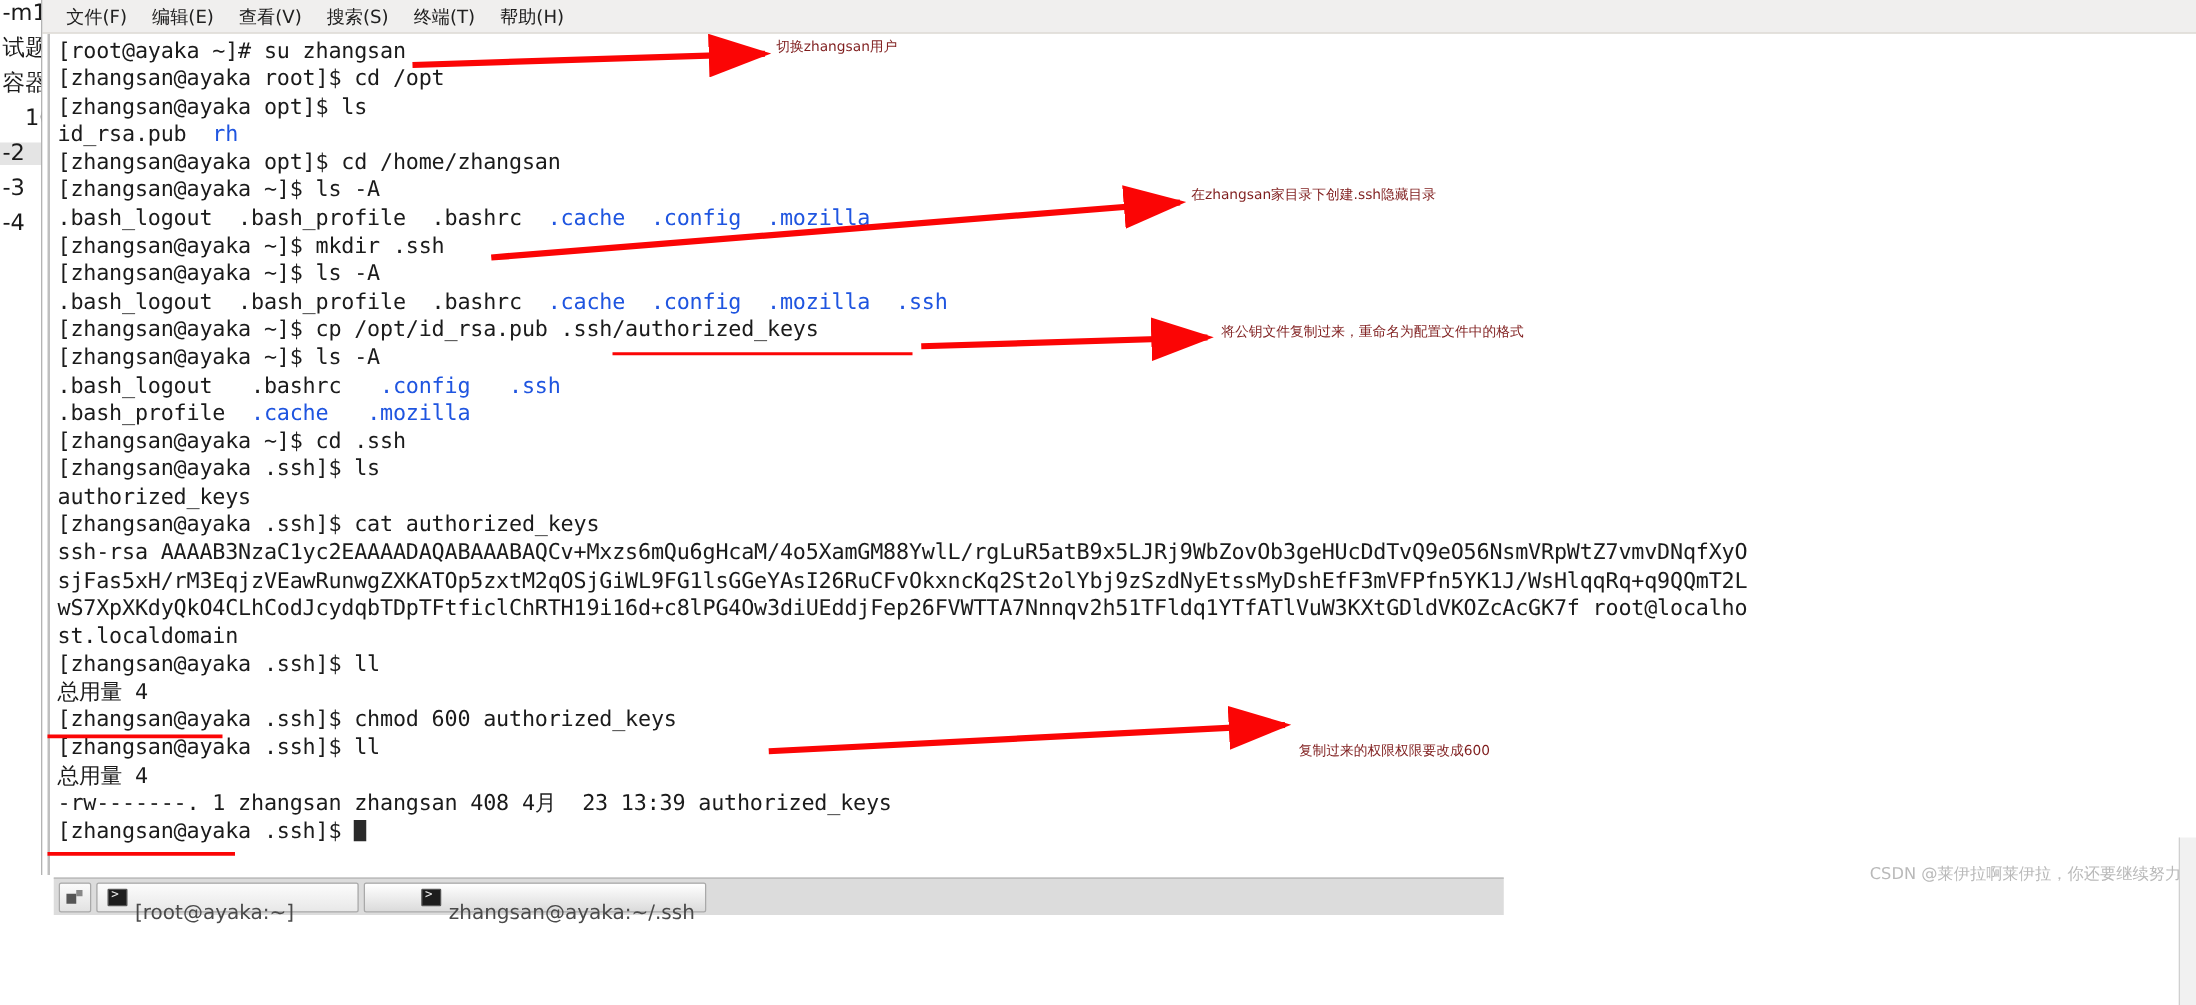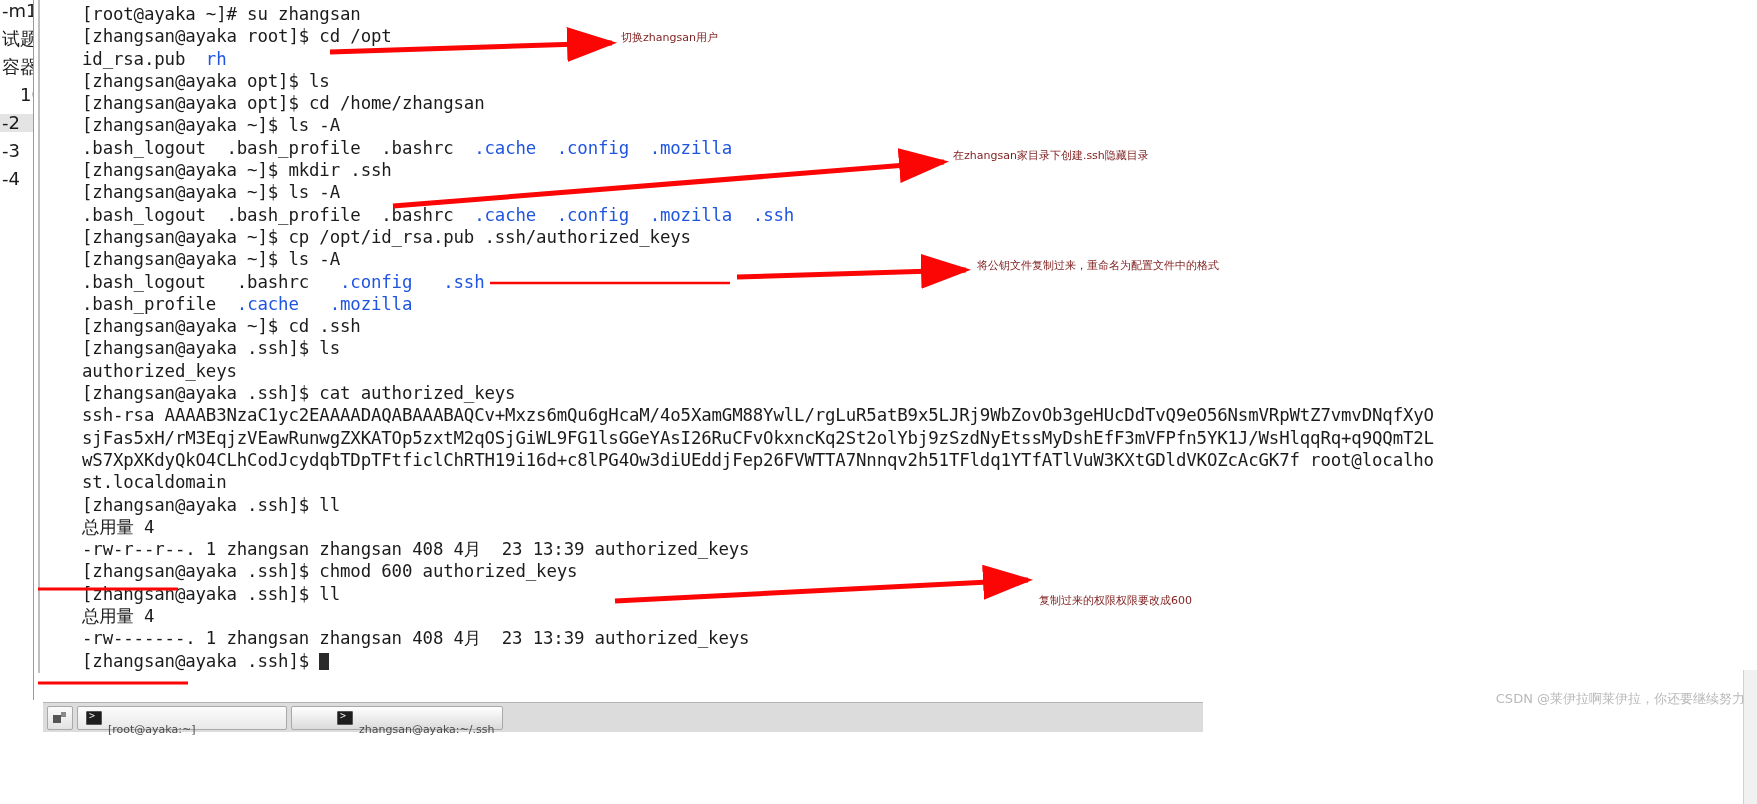--- a/index.html
+++ b/index.html
@@ -82,21 +82,20 @@
   }
 
   .tline {
     font-family: "DejaVu Sans Mono", monospace;
     font-size: 17.4px;
     line-height: 22.3px;
     color: #1b1b1b;
     white-space: pre;
     letter-spacing: -0.15px;
     padding-left: 6px;
-    margin-left: 36px;
   }
   .tline .dir { color: #1f55e0; }
   .cursor-block {
     display: inline-block;
     width: 10px;
     height: 17px;
     background: #2a2a2a;
     vertical-align: -3px;
   }
 
@@ -167,21 +166,21 @@
   .tb-icon::after {
     content: ">";
     position: absolute;
     left: 2px; top: -2px;
     color: #eaeaea;
     font-family: "DejaVu Sans Mono", monospace;
     font-size: 10px;
   }
   .tb-label {
     font-family: "DejaVu Sans", sans-serif;
-    font-size: 11px;
+    font-size: 16px;
     color: #4a4a4a;
     white-space: nowrap;
     overflow: hidden;
     margin-top: 24px;
   }
 
   .watermark {
     position: absolute;
     right: 12px;
     top: 690px;
@@ -209,47 +208,54 @@
       <div class="bg-strip-item" style="margin-top: 10px;">试题</div>
       <div class="bg-strip-item" style="margin-top: 10px;">容器考</div>
       <div class="bg-strip-item" style="margin-top: 10px; padding-left: 20px;">10</div>
       <div class="bg-strip-item sel" style="margin-top: 10px;">-2</div>
       <div class="bg-strip-item" style="margin-top: 10px;">-3</div>
       <div class="bg-strip-item" style="margin-top: 10px;">-4</div>
     </div>
 
   <div class="term-window">
 
+    <div class="menubar" id="menubar">
+        <div class="menu-item">文件(F)</div>
+        <div class="menu-item">编辑(E)</div>
+        <div class="menu-item">查看(V)</div>
+        <div class="menu-item">搜索(S)</div>
+        <div class="menu-item">终端(T)</div>
+        <div class="menu-item">帮助(H)</div>
+      </div>
 
     <div class="term-body" id="term-body">
         <div class="tline">[root@ayaka ~]# su zhangsan</div>
         <div class="tline">[zhangsan@ayaka root]$ cd /opt</div>
+        <div class="tline">[zhangsan@ayaka opt]$ ls</div>
         <div class="tline"><span>id_rsa.pub  </span><span class="dir">rh</span></div>
-        <div class="tline">[zhangsan@ayaka opt]$ ls</div>
         <div class="tline">[zhangsan@ayaka opt]$ cd /home/zhangsan</div>
         <div class="tline">[zhangsan@ayaka ~]$ ls -A</div>
         <div class="tline"><span>.bash_logout  .bash_profile  .bashrc  </span><span class="dir">.cache</span><span>  </span><span class="dir">.config</span><span>  </span><span class="dir">.mozilla</span></div>
         <div class="tline">[zhangsan@ayaka ~]$ mkdir .ssh</div>
         <div class="tline">[zhangsan@ayaka ~]$ ls -A</div>
         <div class="tline"><span>.bash_logout  .bash_profile  .bashrc  </span><span class="dir">.cache</span><span>  </span><span class="dir">.config</span><span>  </span><span class="dir">.mozilla</span><span>  </span><span class="dir">.ssh</span></div>
         <div class="tline">[zhangsan@ayaka ~]$ cp /opt/id_rsa.pub .ssh/authorized_keys</div>
         <div class="tline">[zhangsan@ayaka ~]$ ls -A</div>
         <div class="tline"><span>.bash_logout   .bashrc   </span><span class="dir">.config</span><span>   </span><span class="dir">.ssh</span></div>
         <div class="tline"><span>.bash_profile  </span><span class="dir">.cache</span><span>   </span><span class="dir">.mozilla</span></div>
         <div class="tline">[zhangsan@ayaka ~]$ cd .ssh</div>
         <div class="tline">[zhangsan@ayaka .ssh]$ ls</div>
         <div class="tline">authorized_keys</div>
         <div class="tline">[zhangsan@ayaka .ssh]$ cat authorized_keys</div>
         <div class="tline">ssh-rsa AAAAB3NzaC1yc2EAAAADAQABAAABAQCv+Mxzs6mQu6gHcaM/4o5XamGM88YwlL/rgLuR5atB9x5LJRj9WbZovOb3geHUcDdTvQ9eO56NsmVRpWtZ7vmvDNqfXyO</div>
         <div class="tline">sjFas5xH/rM3EqjzVEawRunwgZXKATOp5zxtM2qOSjGiWL9FG1lsGGeYAsI26RuCFvOkxncKq2St2olYbj9zSzdNyEtssMyDshEfF3mVFPfn5YK1J/WsHlqqRq+q9QQmT2L</div>
         <div class="tline">wS7XpXKdyQkO4CLhCodJcydqbTDpTFtficlChRTH19i16d+c8lPG4Ow3diUEddjFep26FVWTTA7Nnnqv2h51TFldq1YTfATlVuW3KXtGDldVKOZcAcGK7f root@localho</div>
         <div class="tline">st.localdomain</div>
         <div class="tline">[zhangsan@ayaka .ssh]$ ll</div>
         <div class="tline">总用量 4</div>
-        <div class="tline">-rw-r--r--. 1 zhangsan zhangsan 408 4月  23 13:39 authorized_keys</div>
         <div class="tline">[zhangsan@ayaka .ssh]$ chmod 600 authorized_keys</div>
         <div class="tline">[zhangsan@ayaka .ssh]$ ll</div>
         <div class="tline">总用量 4</div>
         <div class="tline">-rw-------. 1 zhangsan zhangsan 408 4月  23 13:39 authorized_keys</div>
         <div class="tline">[zhangsan@ayaka .ssh]$ <span class="cursor-block"></span></div>
       </div>
   </div>
 
   <svg class="anno-layer" viewBox="0 0 1757 804">
     <defs>

